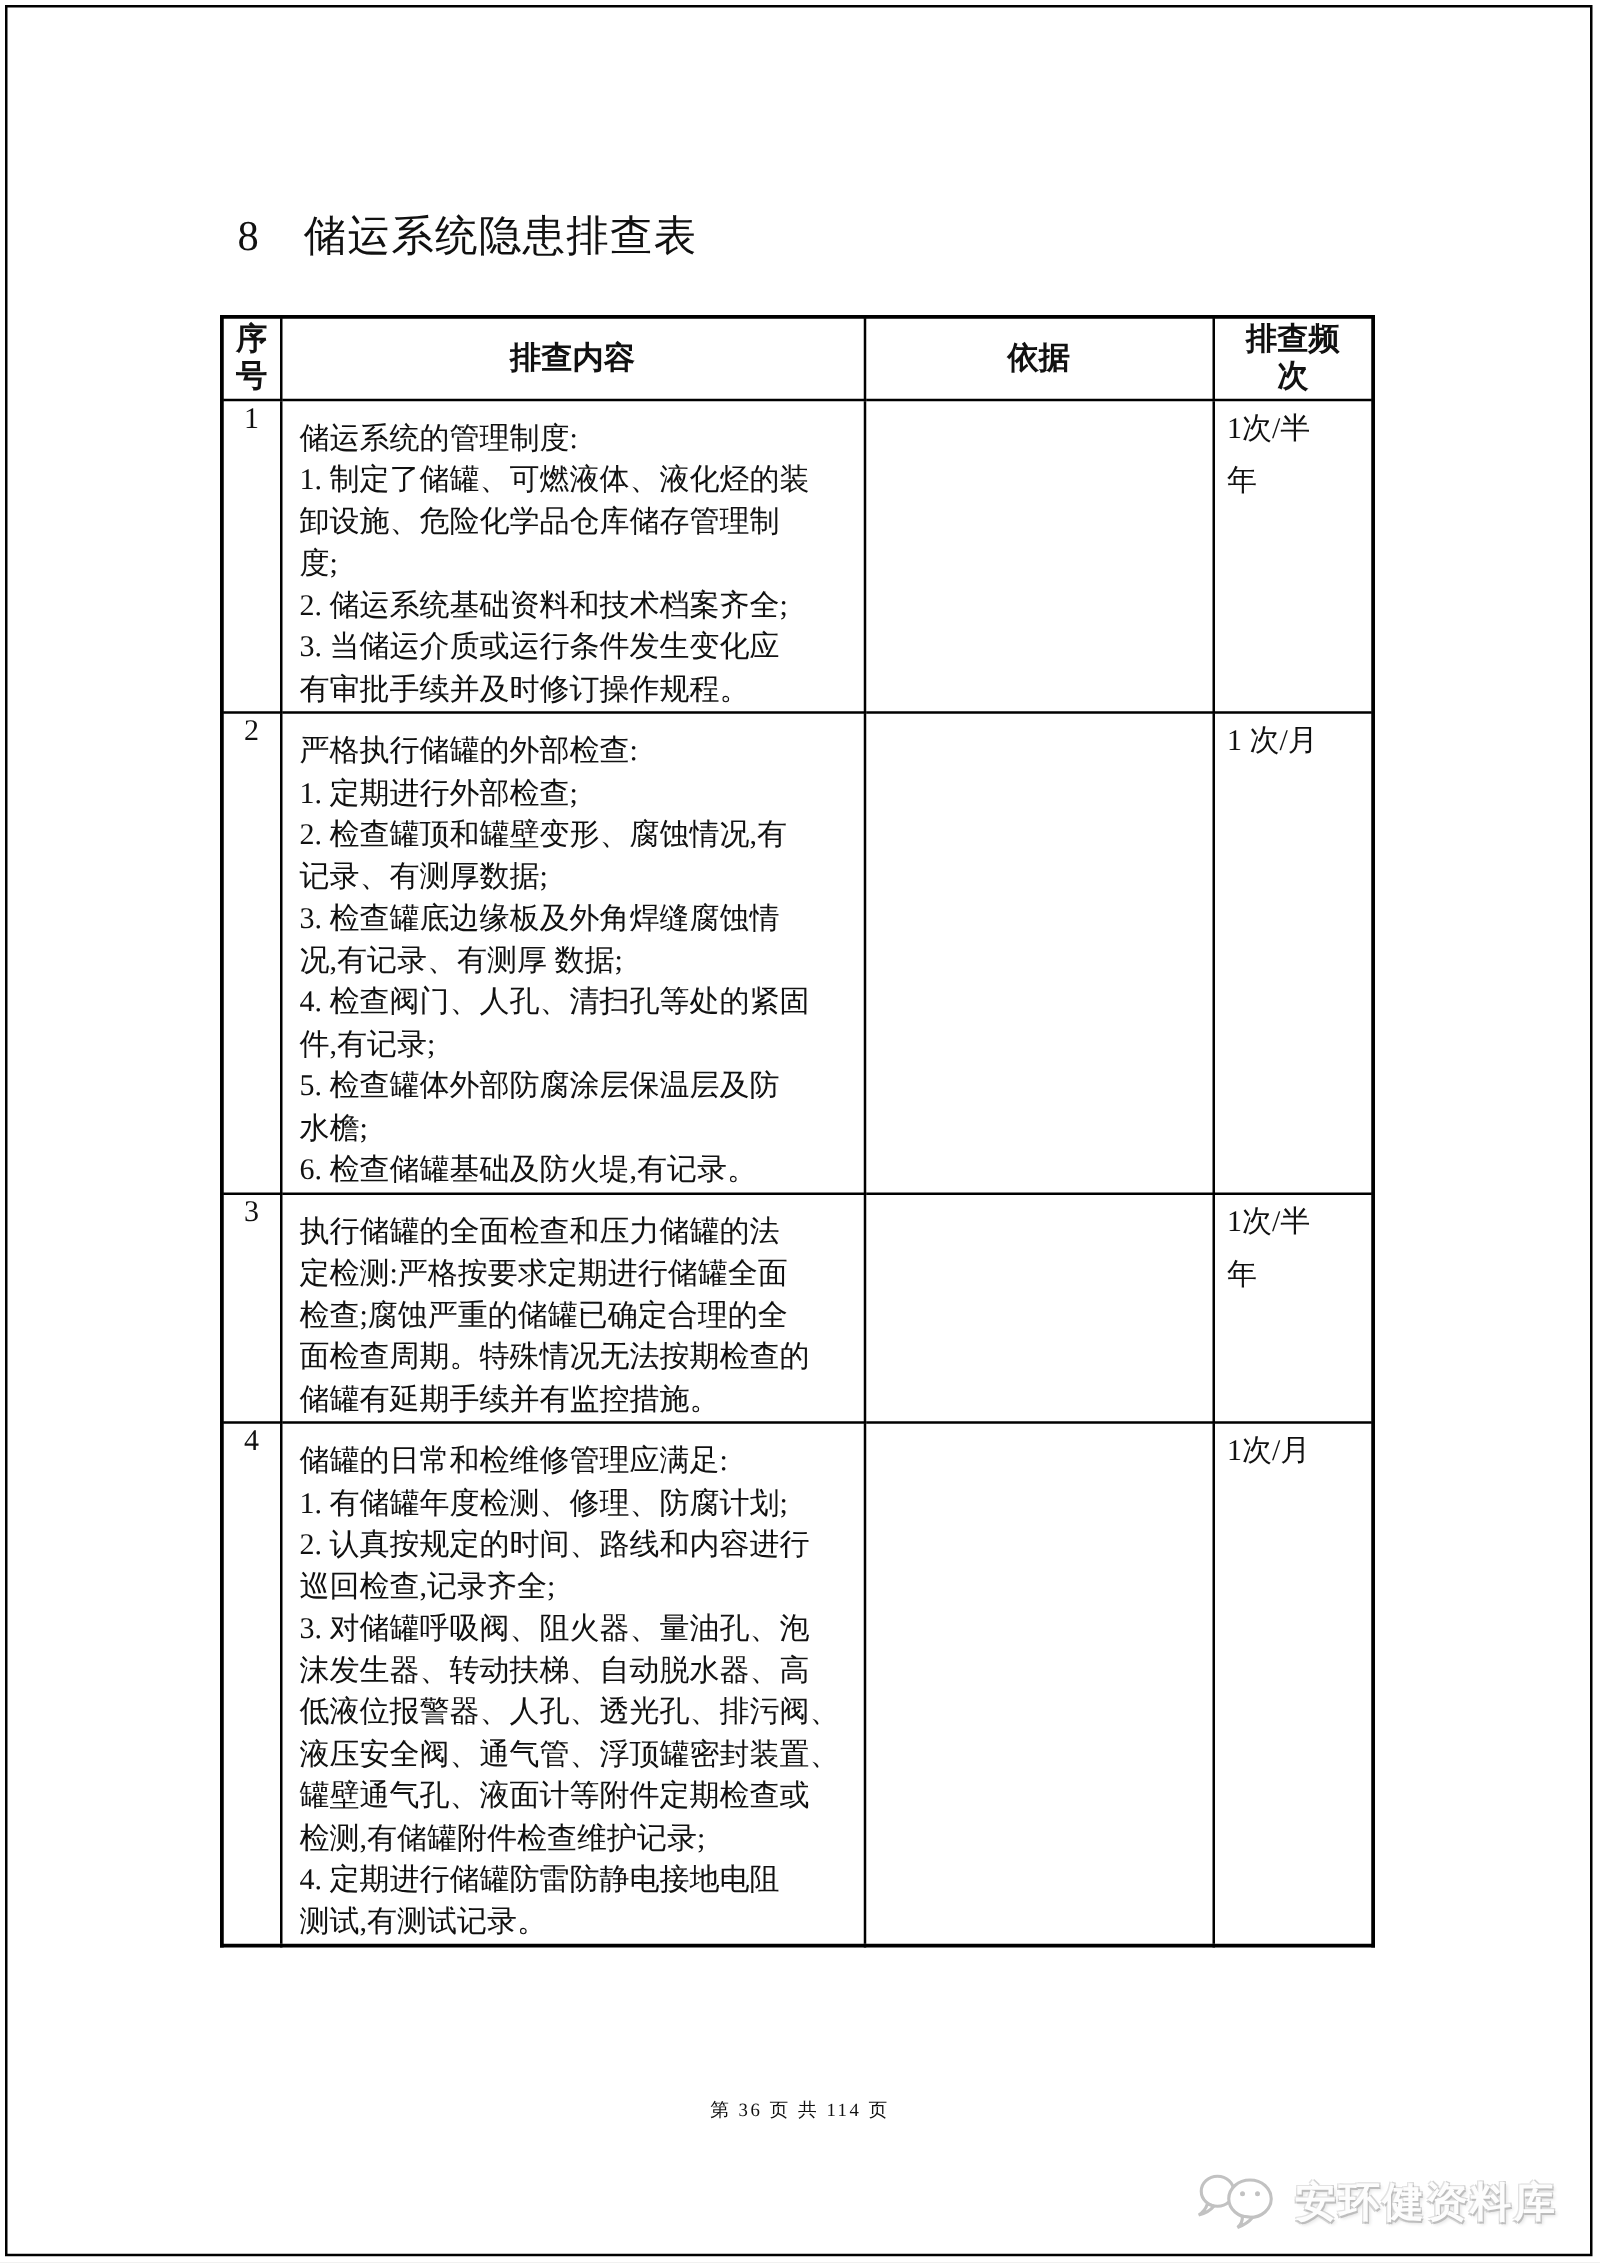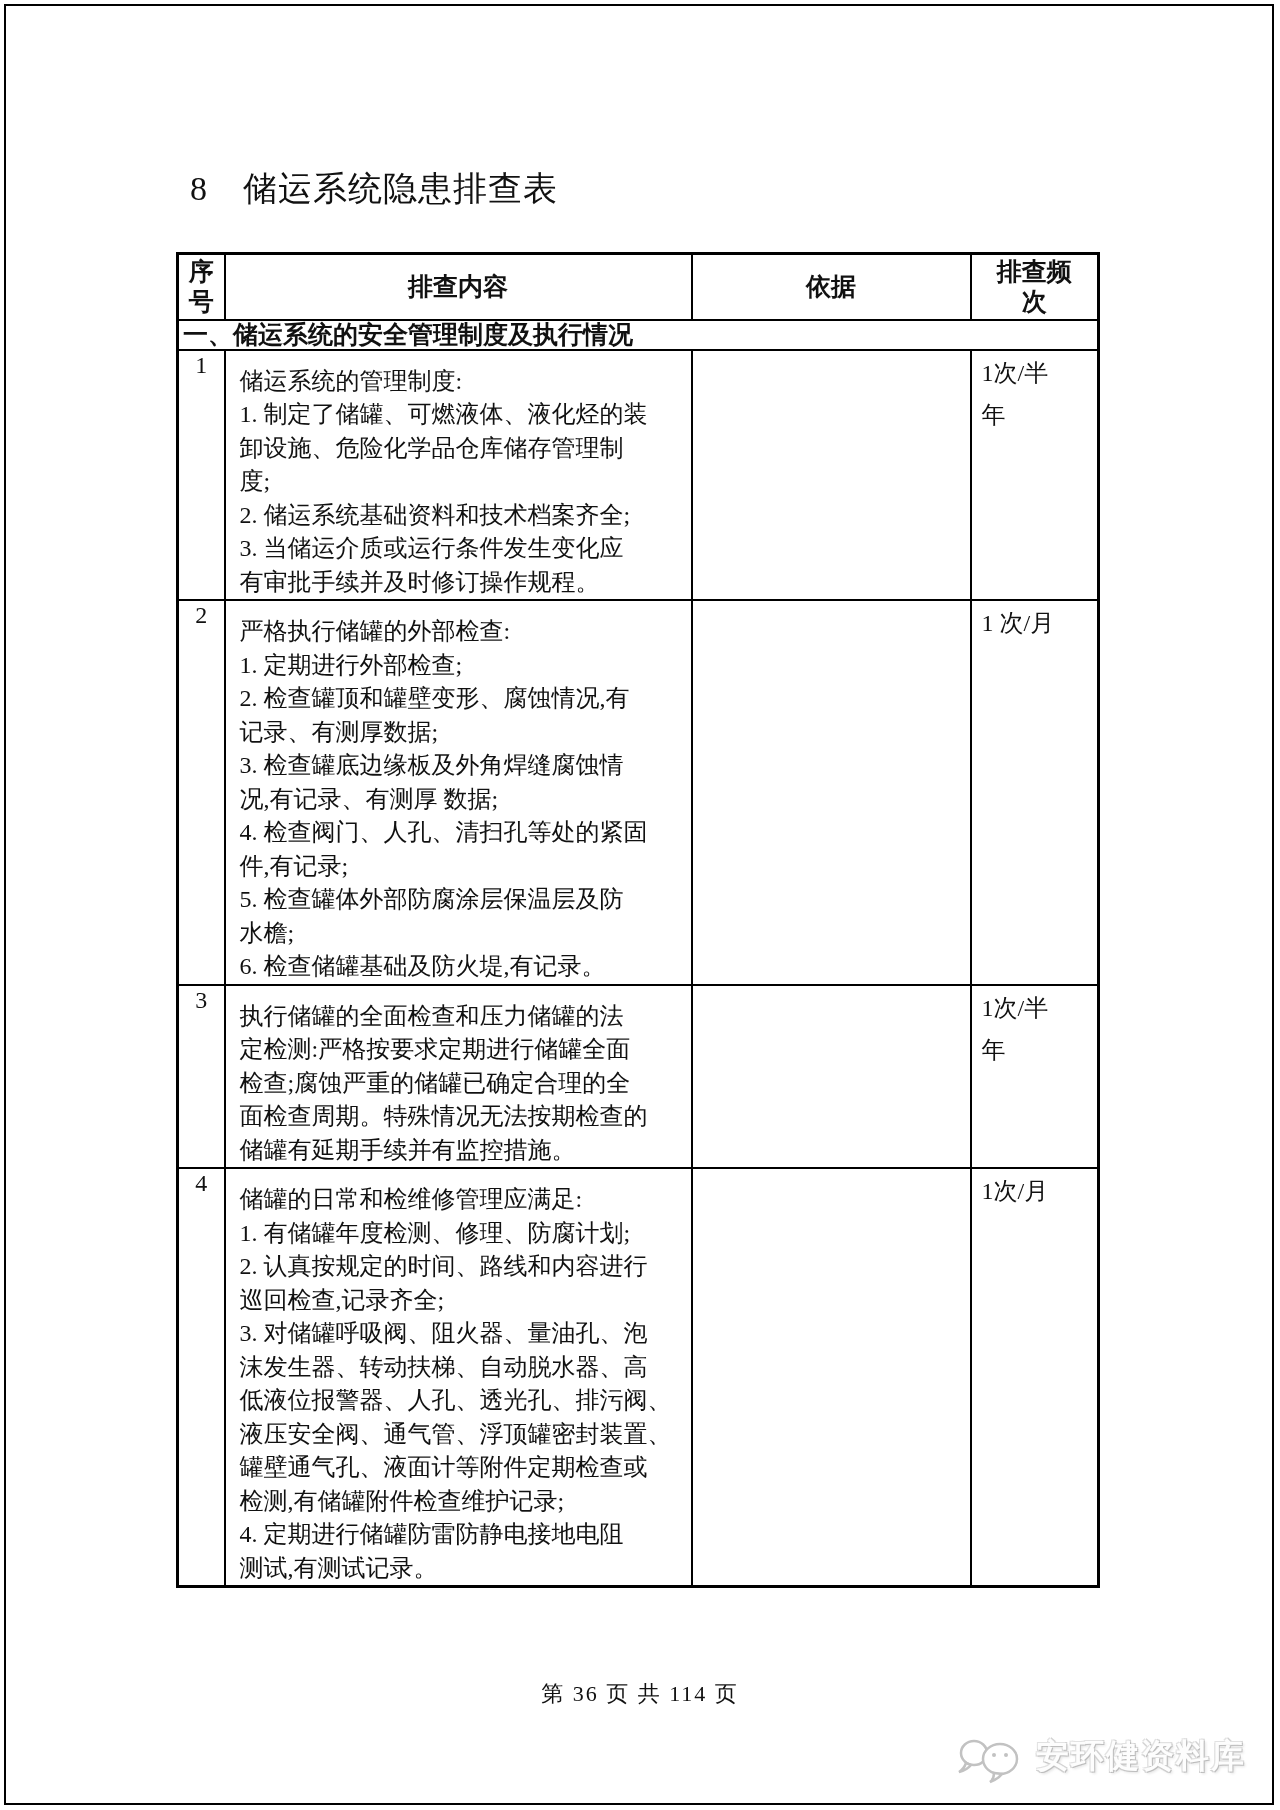--- a/index.html
+++ b/index.html
@@ -74,26 +74,26 @@
   }
   tr.item-row-1{height:236px;}
   tr.item-row-2{height:367px;}
   tr.item-row-3{height:175px;}
   tr.item-row-4{height:402px;}
   tr.item-row-5{height:69px;}
   .page-footer{
     position:absolute;left:0;top:1679px;
     width:100%;
     text-align:center;
-    font-size:22px;
+    font-size:15px;
     letter-spacing:2px;
   }
   .watermark{
     position:absolute;top:1734px;right:34px;
-    display:flex;gap:8px;
+    display:flex;align-items:center;gap:8px;
   }
   .watermark-text{
     font-size:33px;font-weight:bold;
     color:#fdfdfd;
     text-shadow:
       1px 1px 0 #bdbdbd,
       -1px -1px 0 #e2e2e2,
       1px -1px 0 #d2d2d2,
       -1px 1px 0 #d2d2d2,
       2px 2px 3px rgba(0,0,0,0.12);
@@ -120,23 +120,20 @@
     <tbody>
       <tr class="header-row">
         <th>序
 号</th>
         <th>排查内容</th>
         <th>依据</th>
         <th>排查频
 次</th>
       </tr>
 
-      <tr class="section-row">
-        <td colspan="4">一、储运系统的安全管理制度及执行情况</td>
-      </tr>
 
       <tr class="item-row-1">
         <td class="serial-cell">1</td>
         <td class="content-cell">储运系统的管理制度:
 1. 制定了储罐、可燃液体、液化烃的装
 卸设施、危险化学品仓库储存管理制
 度;
 2. 储运系统基础资料和技术档案齐全;
 3. 当储运介质或运行条件发生变化应
 有审批手续并及时修订操作规程。</td>

